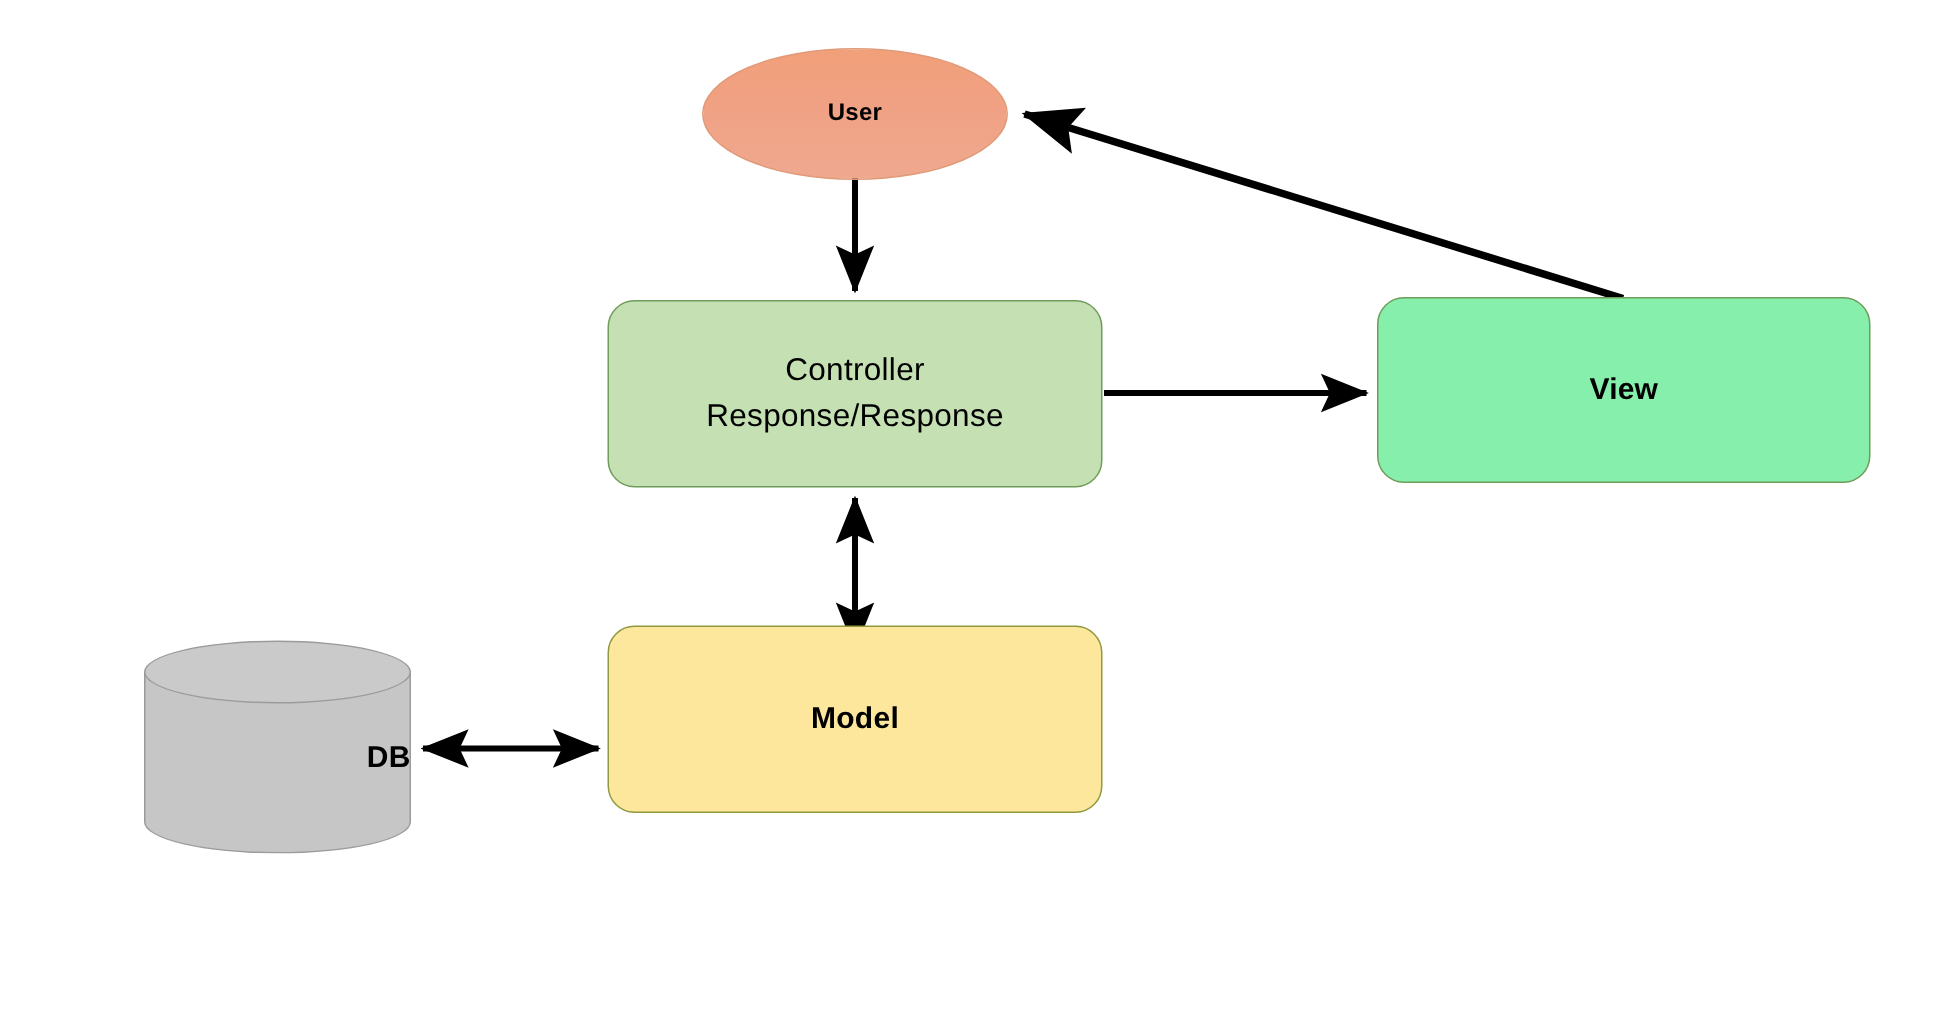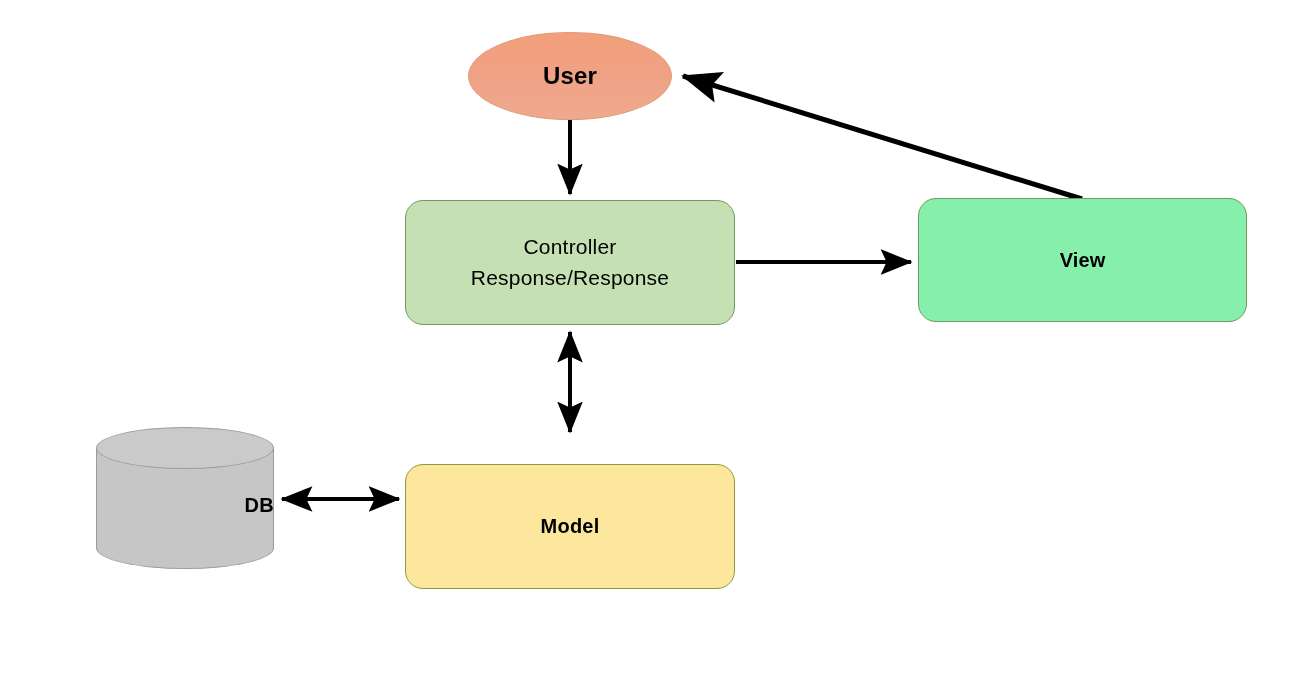--- a/index.html
+++ b/index.html
@@ -41,21 +41,21 @@
   #node-user {
     left: 468px;
     top: 32px;
     width: 204px;
     height: 88px;
     border-radius: 50%;
     background: linear-gradient(180deg, #f2a07a 0%, #f0a184 45%, #efa98f 100%);
     border: 1px solid #e09a78;
   }
   #node-user .node-line {
-    font-size: 24px;
+    font-size: 16px;
     font-weight: bold;
     letter-spacing: 0.2px;
   }
 
   
   #node-controller {
     left: 405px;
     top: 200px;
     width: 330px;
     height: 125px;
@@ -83,21 +83,21 @@
   #node-view .node-line {
     font-size: 20px;
     font-weight: bold;
     line-height: 1.5;
     letter-spacing: 0.1px;
   }
 
   
   #node-model {
     left: 405px;
-    top: 464px;
+    top: 417px;
     width: 330px;
     height: 125px;
     border-radius: 18px;
     background: #fce79c;
     border: 1px solid #8f9a3f;
   }
   #node-model .node-line {
     font-size: 20px;
     font-weight: bold;
     letter-spacing: 0.2px;

